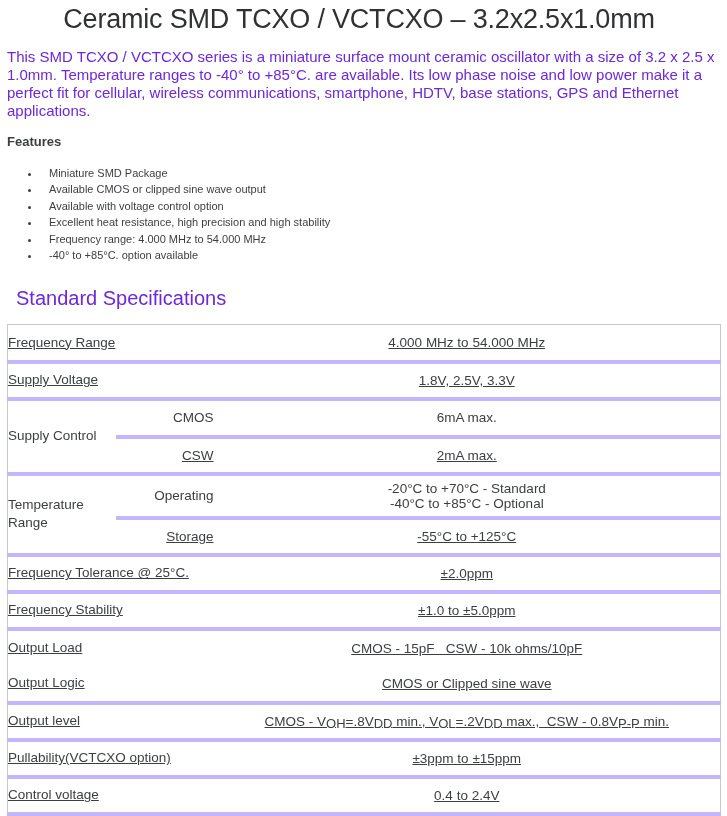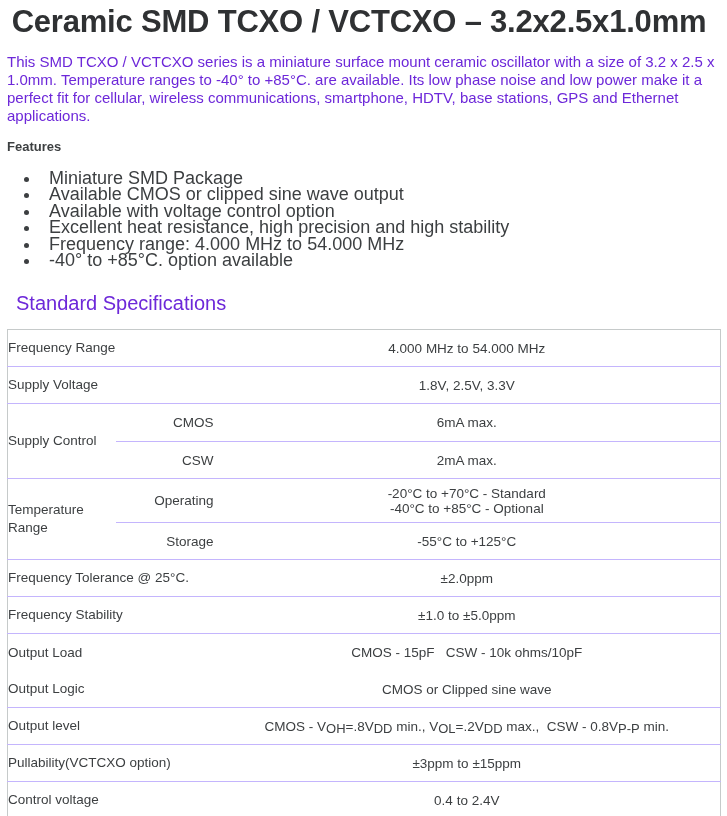--- a/index.html
+++ b/index.html
@@ -6,75 +6,75 @@
   body {
     width: 727px; height: 816px; overflow: hidden;
     font-family: "Liberation Sans", sans-serif;
     color: #3c3f41;
     -webkit-font-smoothing: antialiased;
   }
   .page { position: relative; width: 727px; height: 816px; }
 
   .title {
     margin: 4px 9px 0 0;
-    font-size: 31px; font-weight: bold; text-align: center;
+    font-size: 27px; font-weight: normal; text-align: center;
     color: #2f3133; letter-spacing: -0.2px;
   }
 
   .intro {
     margin: 13px 6px 0 7px;
     font-size: 15px; line-height: 18px; color: #6d28d9;
   }
 
   .features-heading {
     margin: 14px 0 0 7px;
     font-size: 13px; font-weight: bold; color: #3c3f41;
   }
 
   ul.features {
     margin: 16px 0 0 0; padding: 0 0 0 41px;
-    font-size: 18px; line-height: 16.4px; color: #3c3f41;
+    font-size: 11px; line-height: 16.4px; color: #3c3f41;
   }
   ul.features li { padding-left: 8px; margin: 0; }
 
   .specs-heading {
     margin: 24px 0 0 16px;
     font-size: 20px; font-weight: normal; color: #6d28d9;
   }
 
   table.specs {
     margin: 14px 0 0 7px;
     width: 713px;
     border-collapse: collapse;
     border: 1px solid #c6caca;
     table-layout: fixed;
   }
   table.specs td {
-    border-top: 1px solid #c4b5fd;
+    border-top: 4px solid #c4b5fd;
     font-size: 13.5px; color: #3c3f41;
     padding: 0; vertical-align: middle;
     position: relative;
     overflow: hidden;
   }
   tr.first > td { border-top: none; }
   td.nt { border-top: none !important; }
 
   td.label { padding-left: 10px; line-height: 18px; }
   td.vtop { vertical-align: top; padding-top: 9px; }
   td.sublabel { padding-left: 11px; text-align: right; }
   td.value { text-align: center; line-height: 15px; }
 
   
   td.vline::before {
     content: "";
     position: absolute; left: -1px; top: 5px; bottom: 5px;
     width: 1px; background: #d9dcdc;
   }
 
-  tr.r37 { height: 37px; }
+  tr.r37 { height: 37px; text-decoration: underline; }
   tr.r38 { height: 38px; }
   tr.r44 { height: 44px; }
 
   sub { font-size: 13px; line-height: 0; vertical-align: -2px; letter-spacing: 0; text-align: center; }
 </style>
 </head>
 <body>
 
 <div class="page">
 

